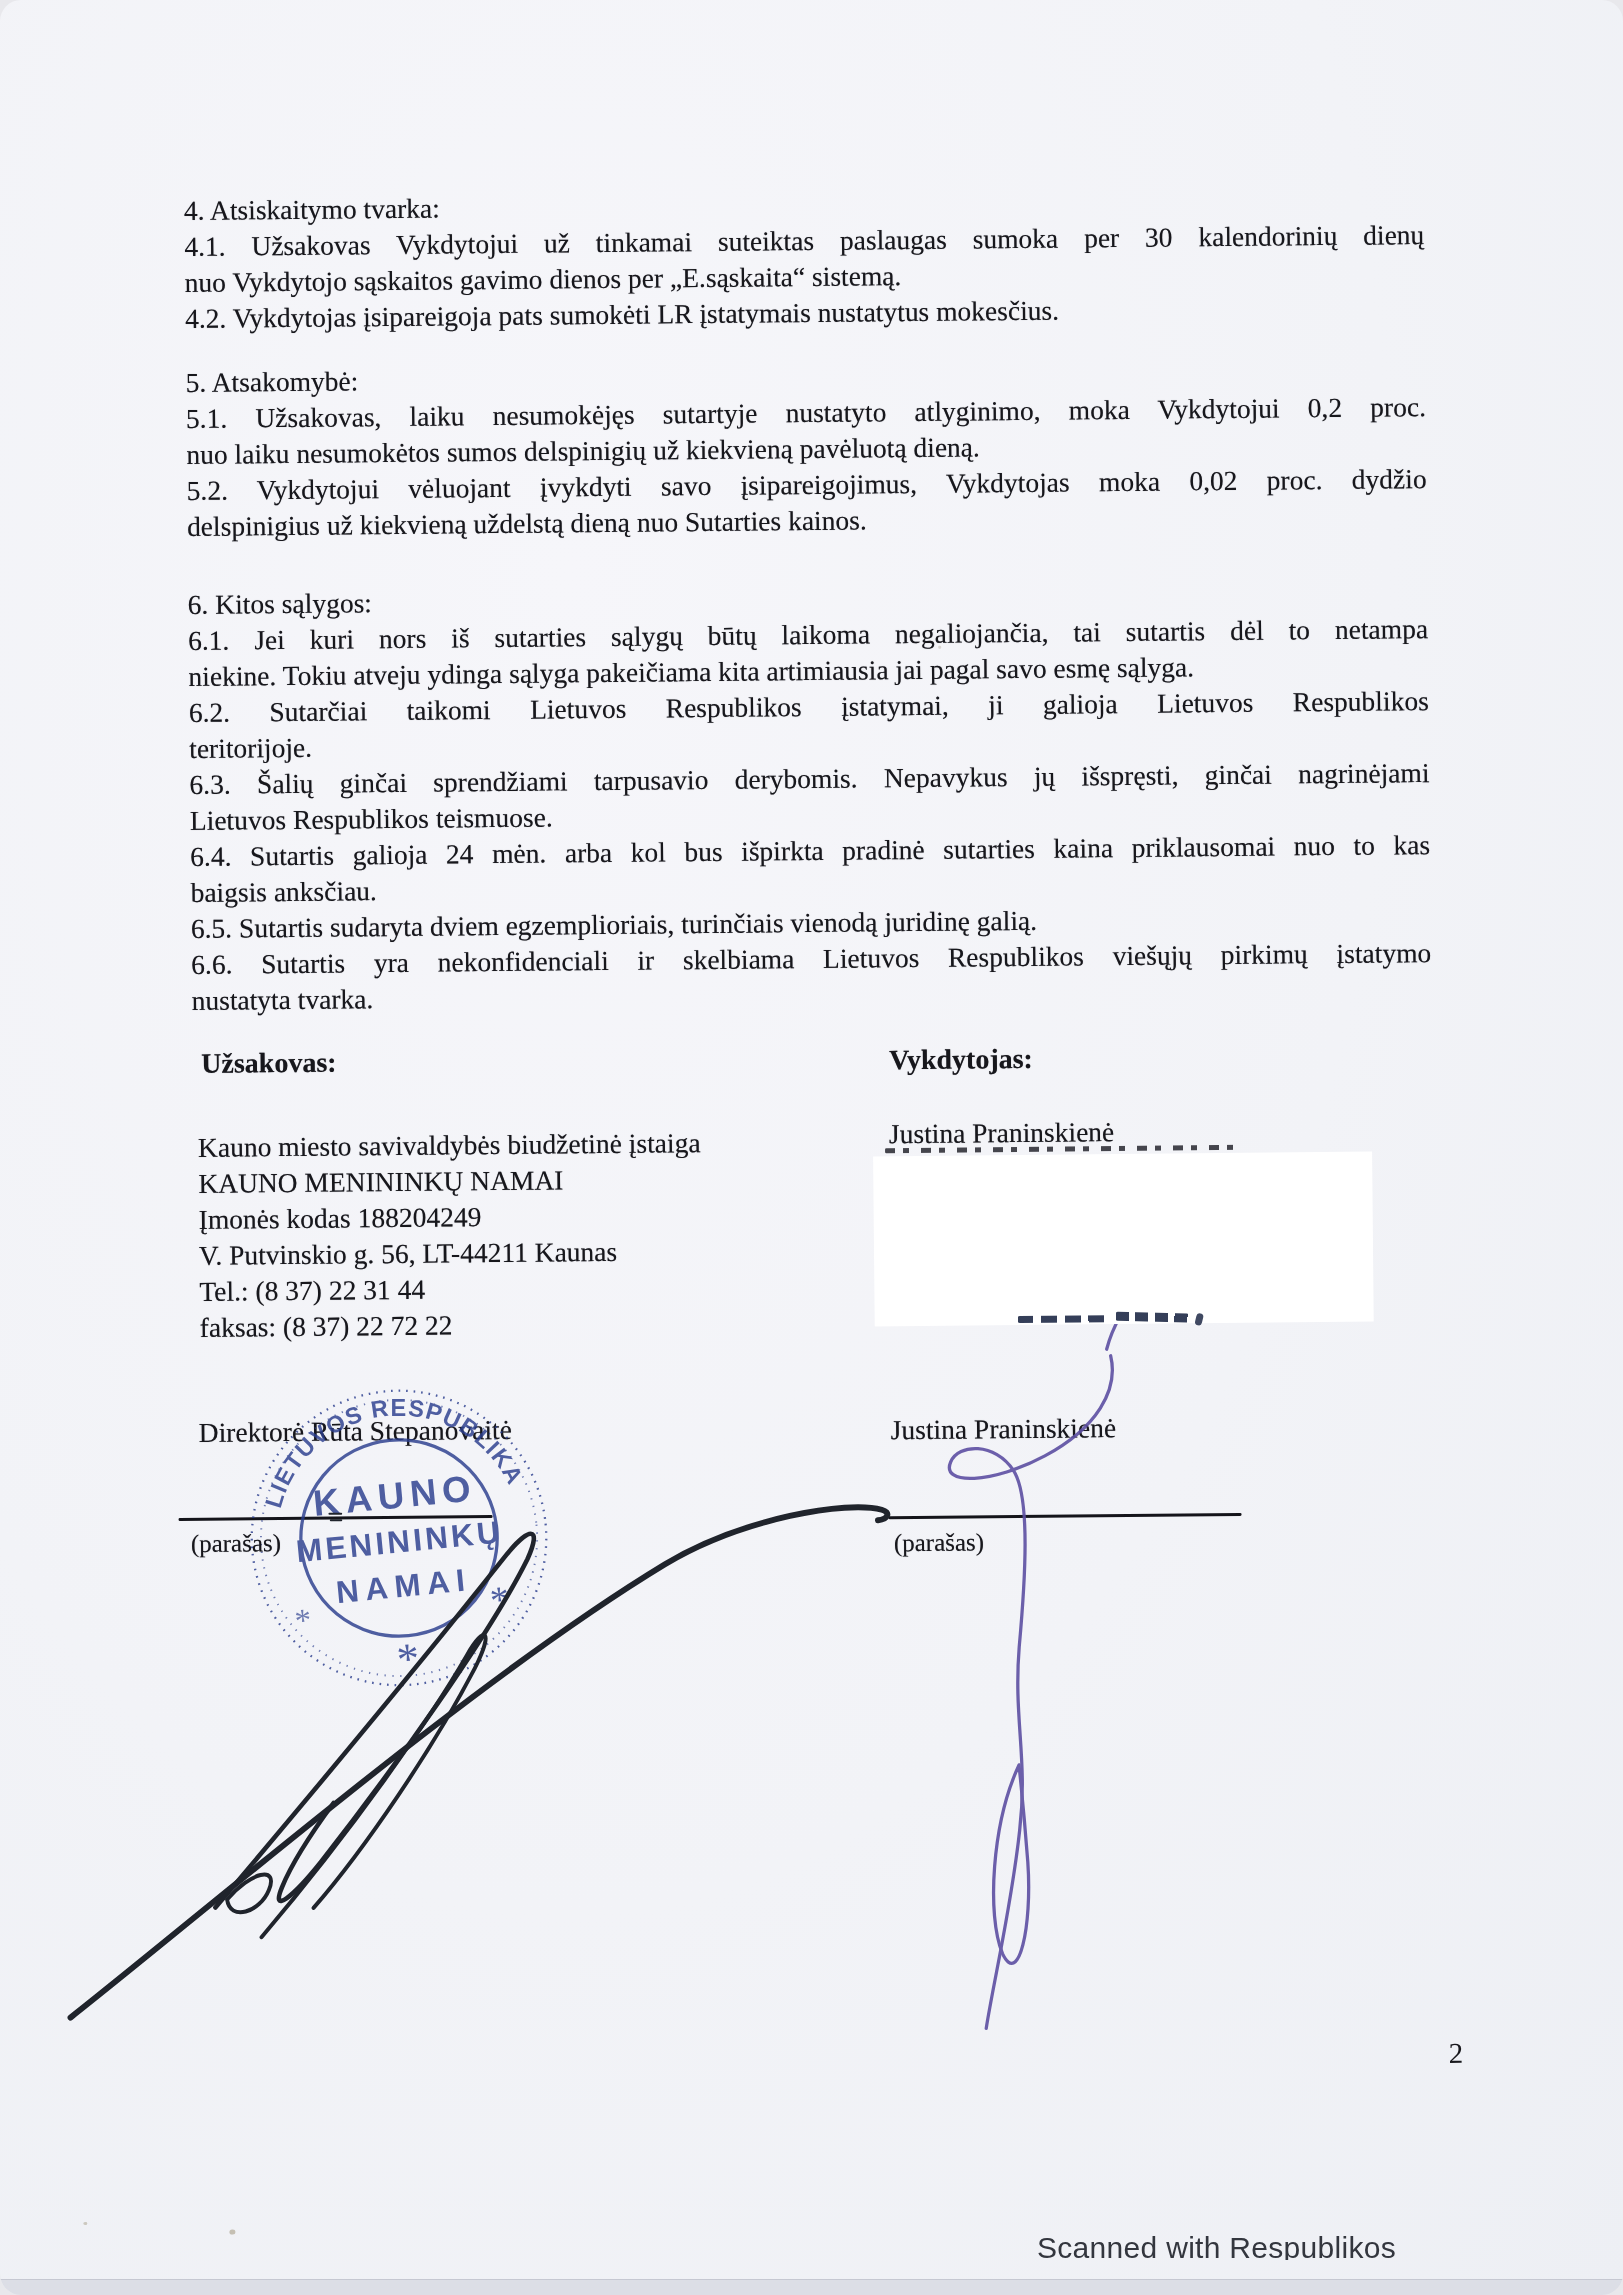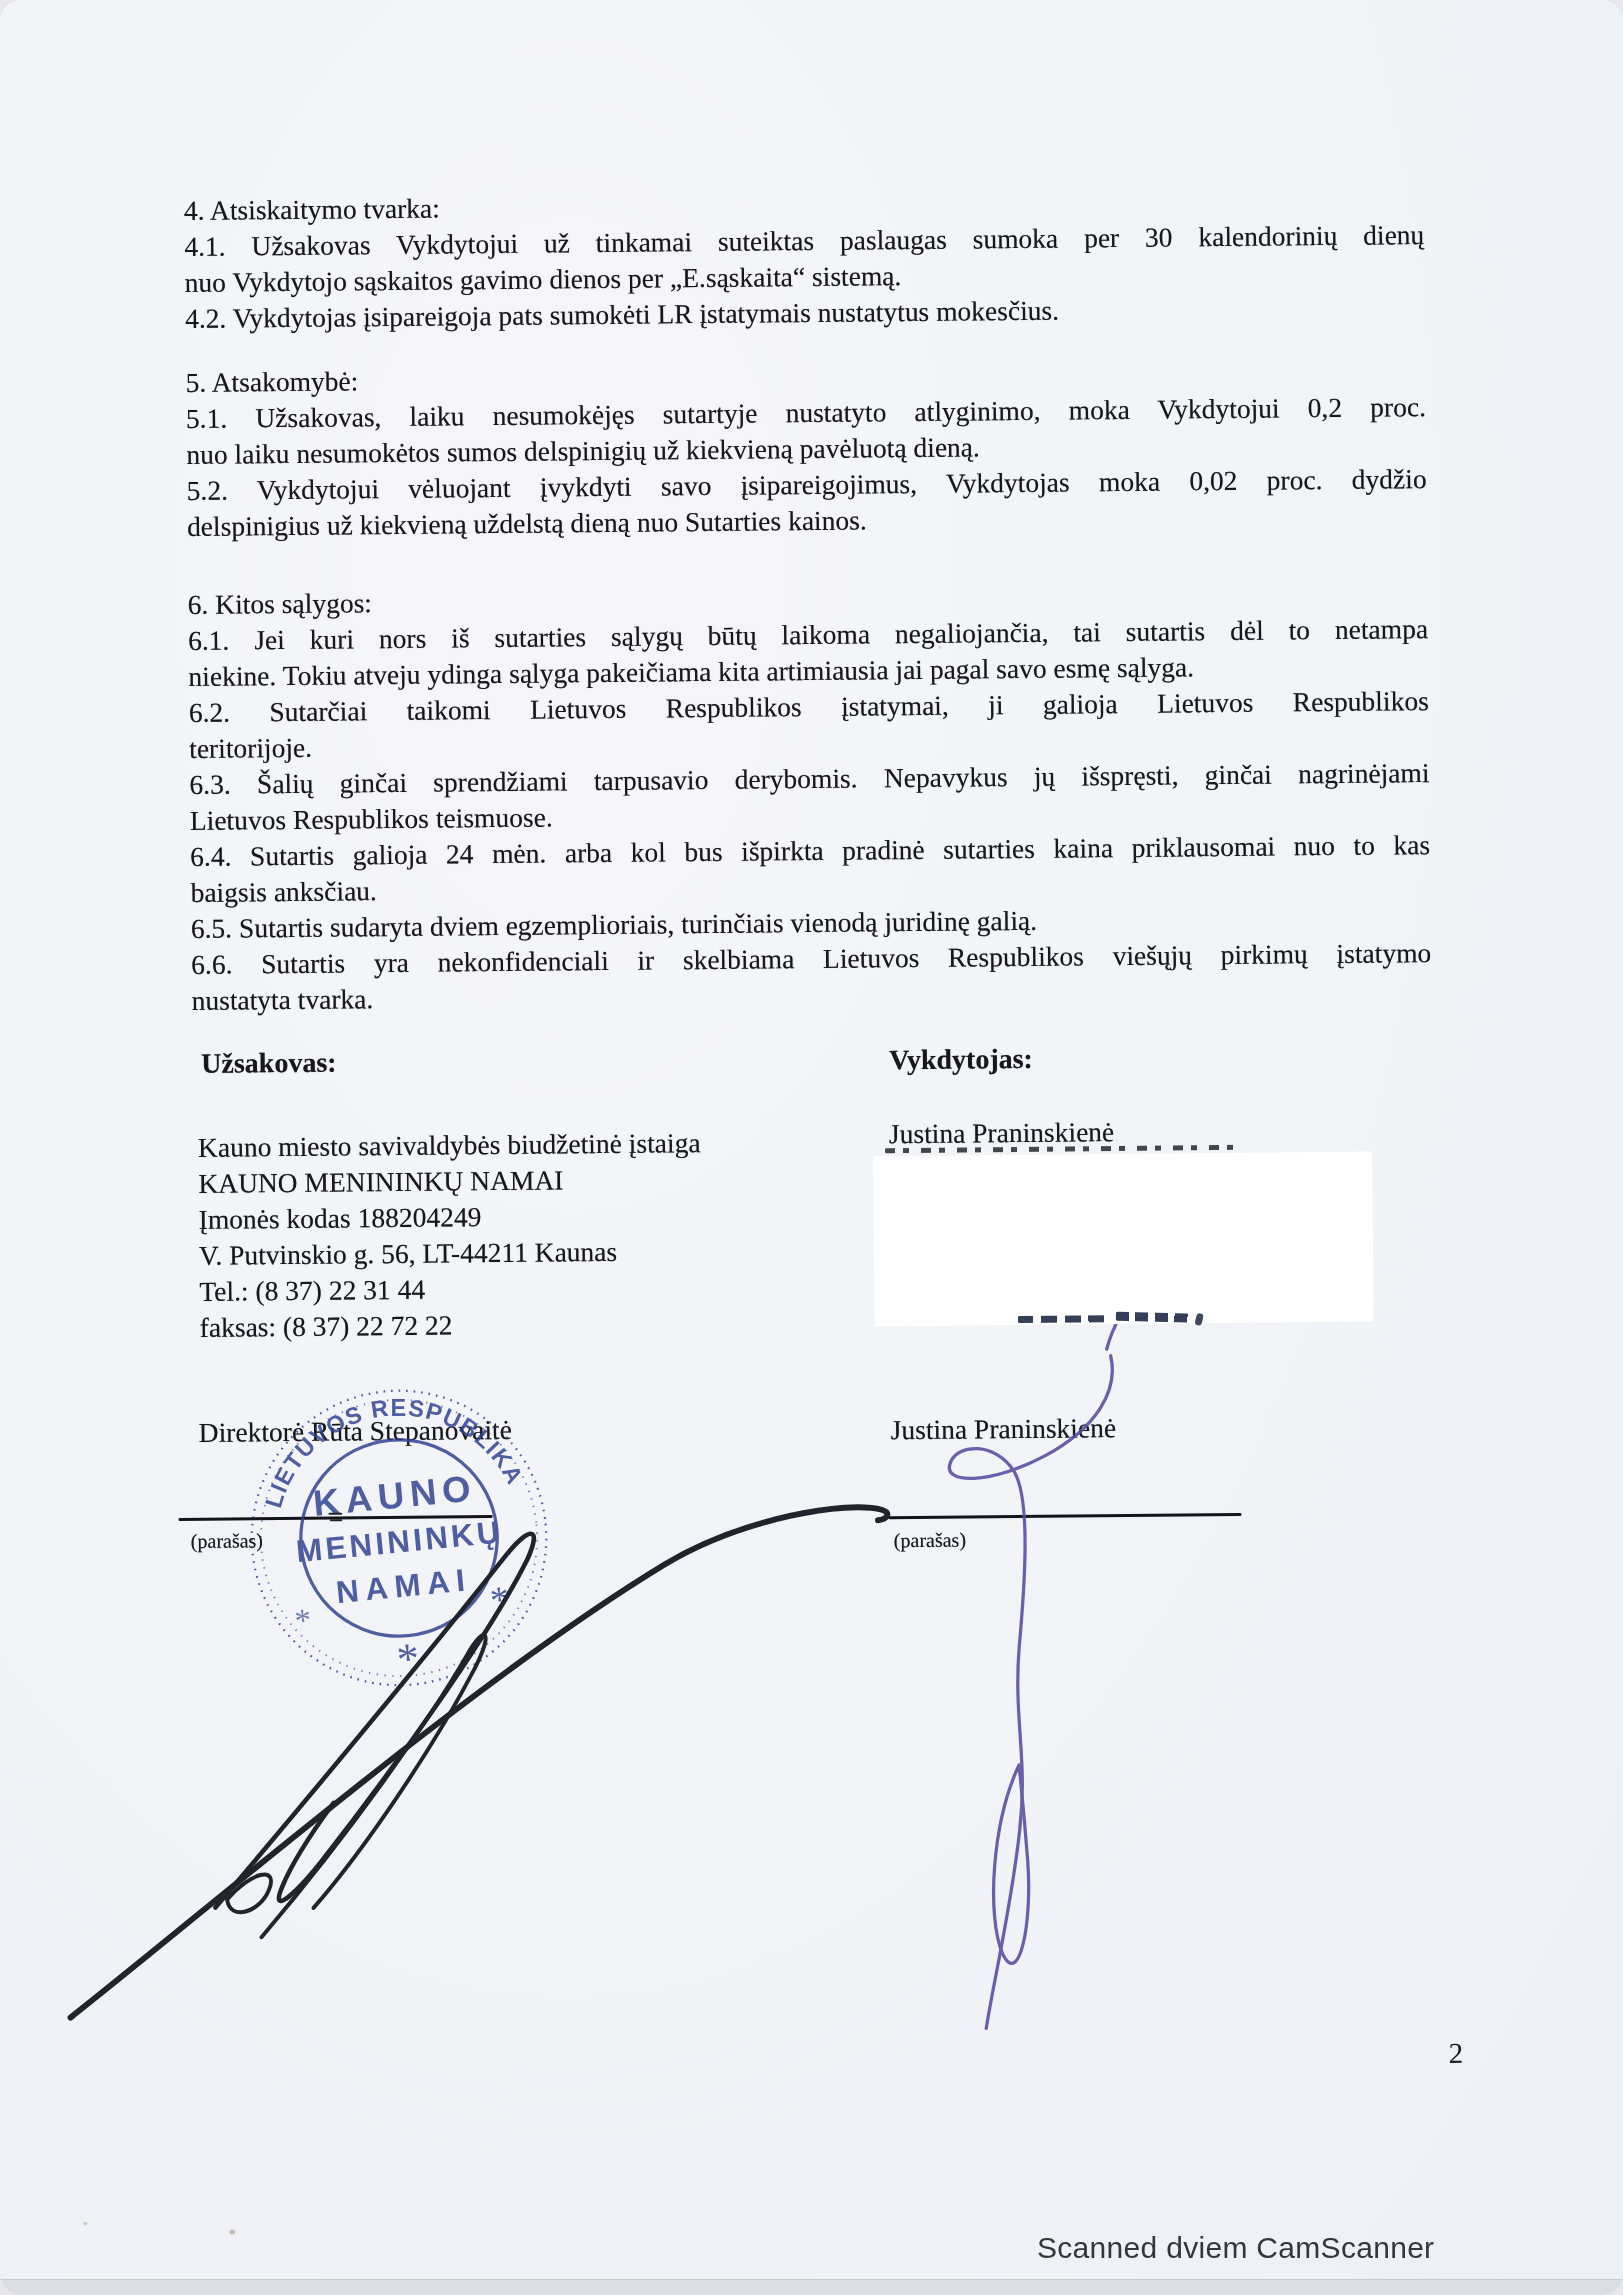--- a/index.html
+++ b/index.html
@@ -37,21 +37,21 @@
   .frag-dot{position:absolute;left:1194px;top:1317px;width:6.5px;height:11.8px;z-index:3;
             background:#1e2946;border-radius:3.3px;transform:rotate(14deg);opacity:.85;}
 
   
   .signatory{position:absolute;font-size:27.5px;text-shadow:0 0 0.7px rgba(20,20,30,.5);}
   .sg-left{left:196px;top:1411px;}
   .sg-right{left:888px;top:1415px;}
   .sigline{position:absolute;height:2.6px;background:#14141a;border-radius:1.3px;}
   .sl-left{left:175px;top:1512px;width:314px;}
   .sl-right{left:885px;top:1517px;width:353px;}
-  .caption{position:absolute;font-size:20px;text-shadow:0 0 0.7px rgba(20,20,30,.5);}
+  .caption{position:absolute;font-size:25px;text-shadow:0 0 0.7px rgba(20,20,30,.5);}
   .cap-left{left:187px;top:1524px;z-index:4;}
   .cap-right{left:890px;top:1530px;}
 
   .ink-layer{position:absolute;inset:0;pointer-events:none;}
 
   
   .pagenum{position:absolute;left:1440px;top:2043px;font-size:29px;}
   .scan-note-clip{position:absolute;left:1037px;top:2231px;width:537px;height:29px;overflow:hidden;}
   .scan-note{font-family:"Liberation Sans", sans-serif;font-size:30px;font-weight:500;color:#33363e;letter-spacing:0.3px;}
   .bottom-band{position:absolute;left:0;top:2279px;width:1623px;height:16.4px;
@@ -163,17 +163,17 @@
     </svg>
 
     <div class="pagenum">2</div>
 
     <span class="speck sp1"></span>
     <span class="speck sp2"></span>
     <span class="speck sp3"></span>
   </div>
 
   <div class="scan-note-clip">
-    <div class="scan-note">Scanned dviem CamScanner</div>
+    <div class="scan-note">Scanned with Respublikos</div>
   </div>
   <div class="bottom-band"></div>
 </div>
 
 
 </body></html>

